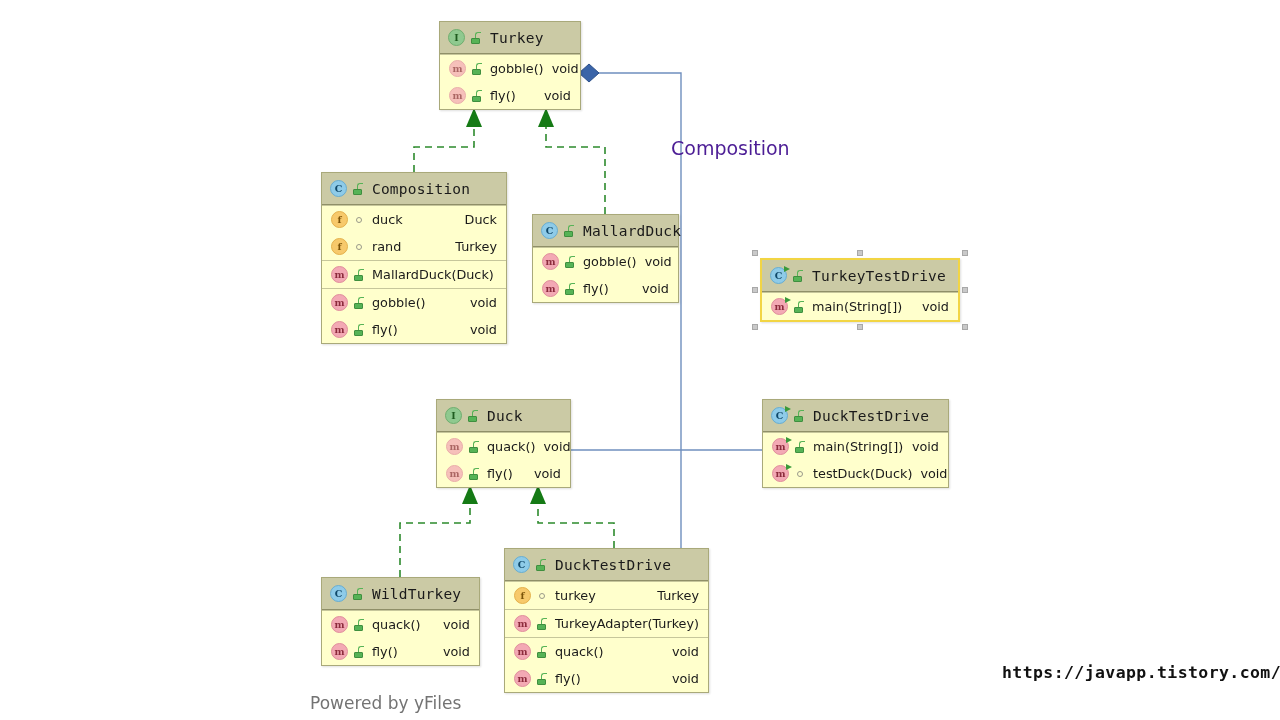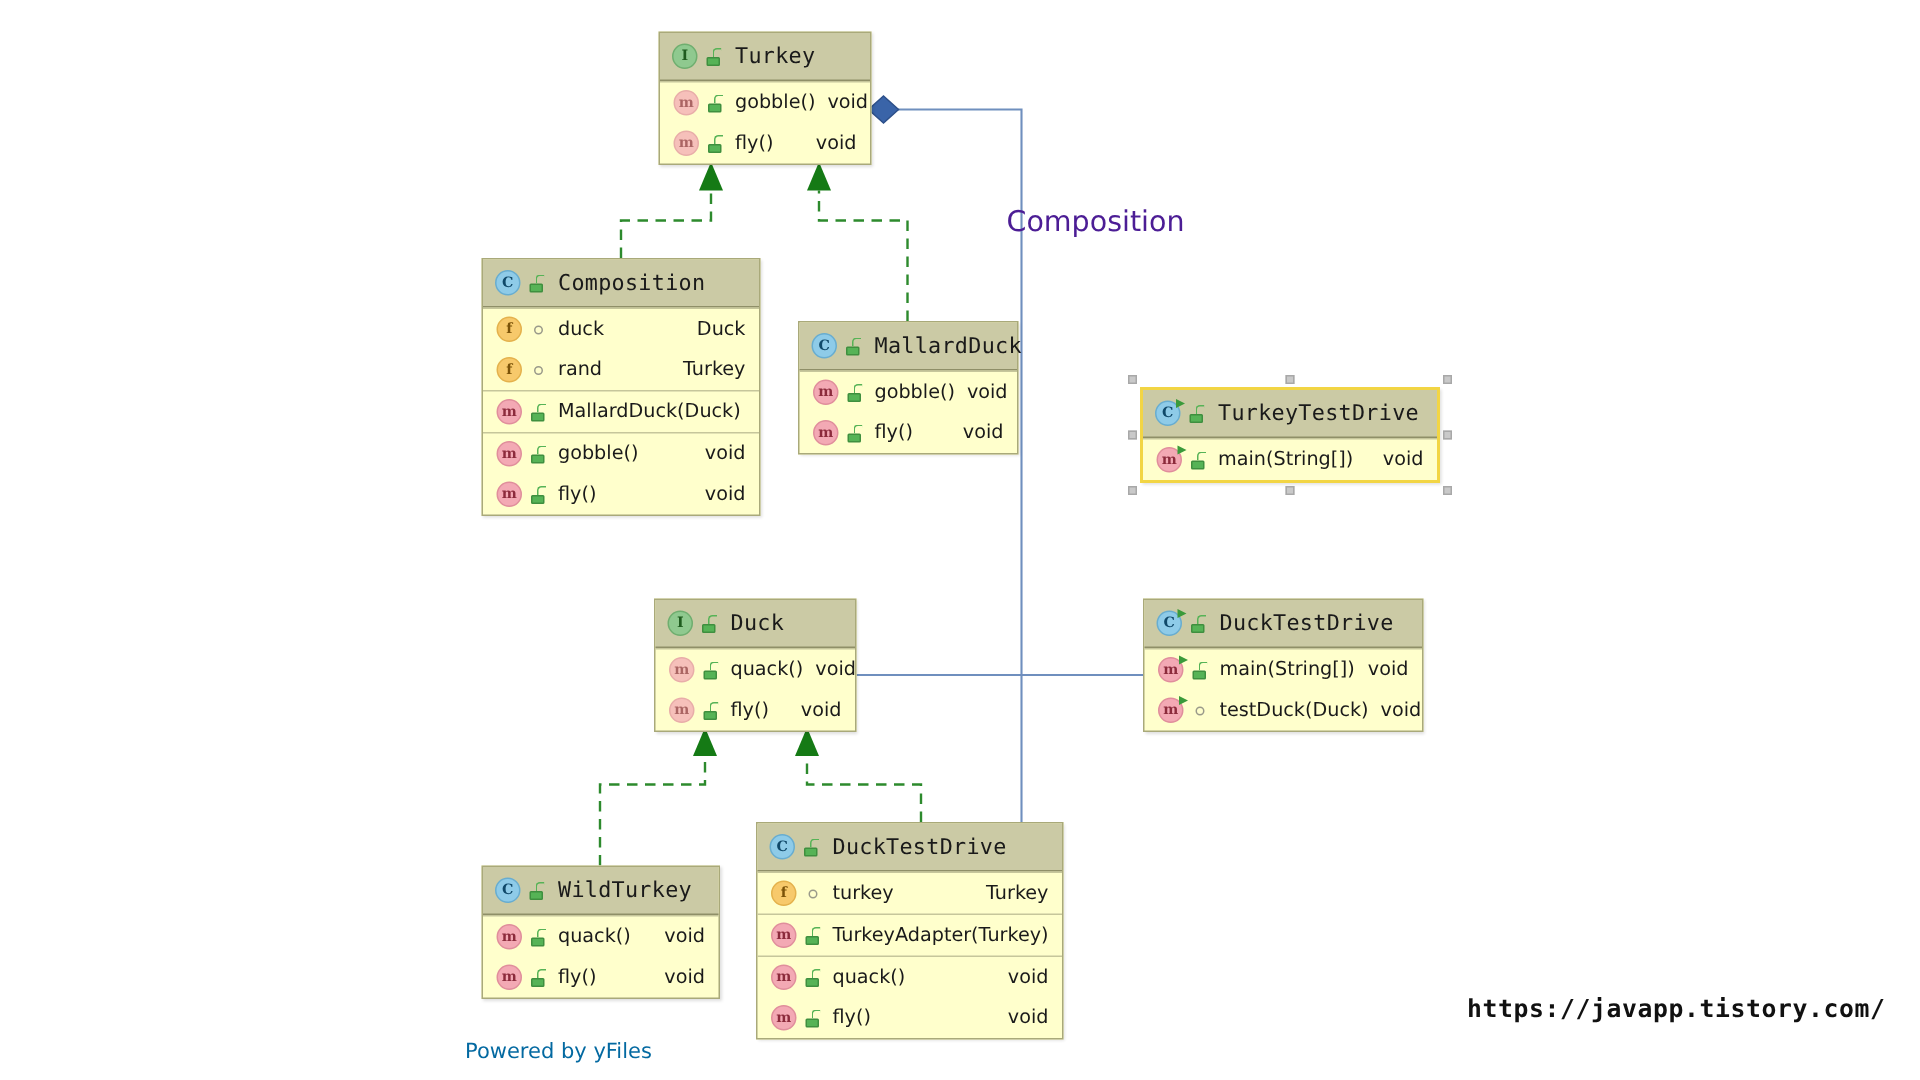--- a/index.html
+++ b/index.html
@@ -162,22 +162,22 @@
   .edge-label {
     position: absolute;
     font-family: "DejaVu Sans", sans-serif;
     font-size: 19px;
     color: #4c1d95;
     white-space: nowrap;
   }
   .watermark-yfiles {
     position: absolute;
     font-family: "DejaVu Sans", sans-serif;
-    font-size: 14px;
-    color: #0369a1;
+    font-size: 17px;
+    color: #737373;
     white-space: nowrap;
   }
   .watermark-url {
     position: absolute;
     font-family: "DejaVu Sans Mono", monospace;
     font-size: 16.5px;
     font-weight: bold;
     color: #111111;
     letter-spacing: 0.4px;
     white-space: nowrap;
@@ -461,14 +461,14 @@
             <span class="member-type">void</span>
           </div>
         </div>
       </div>
     </div>
 
   <div class="edge-label" style="left:671px; top:137px;">Composition</div>
 
   <div class="watermark-yfiles" style="left:310px; top:693px;">Powered by yFiles</div>
 
-  <div class="watermark-url" style="left:978px; top:663px;">https://javapp.tistory.com/</div>
+  <div class="watermark-url" style="left:1002px; top:663px;">https://javapp.tistory.com/</div>
 </div>
 
 </body></html>

